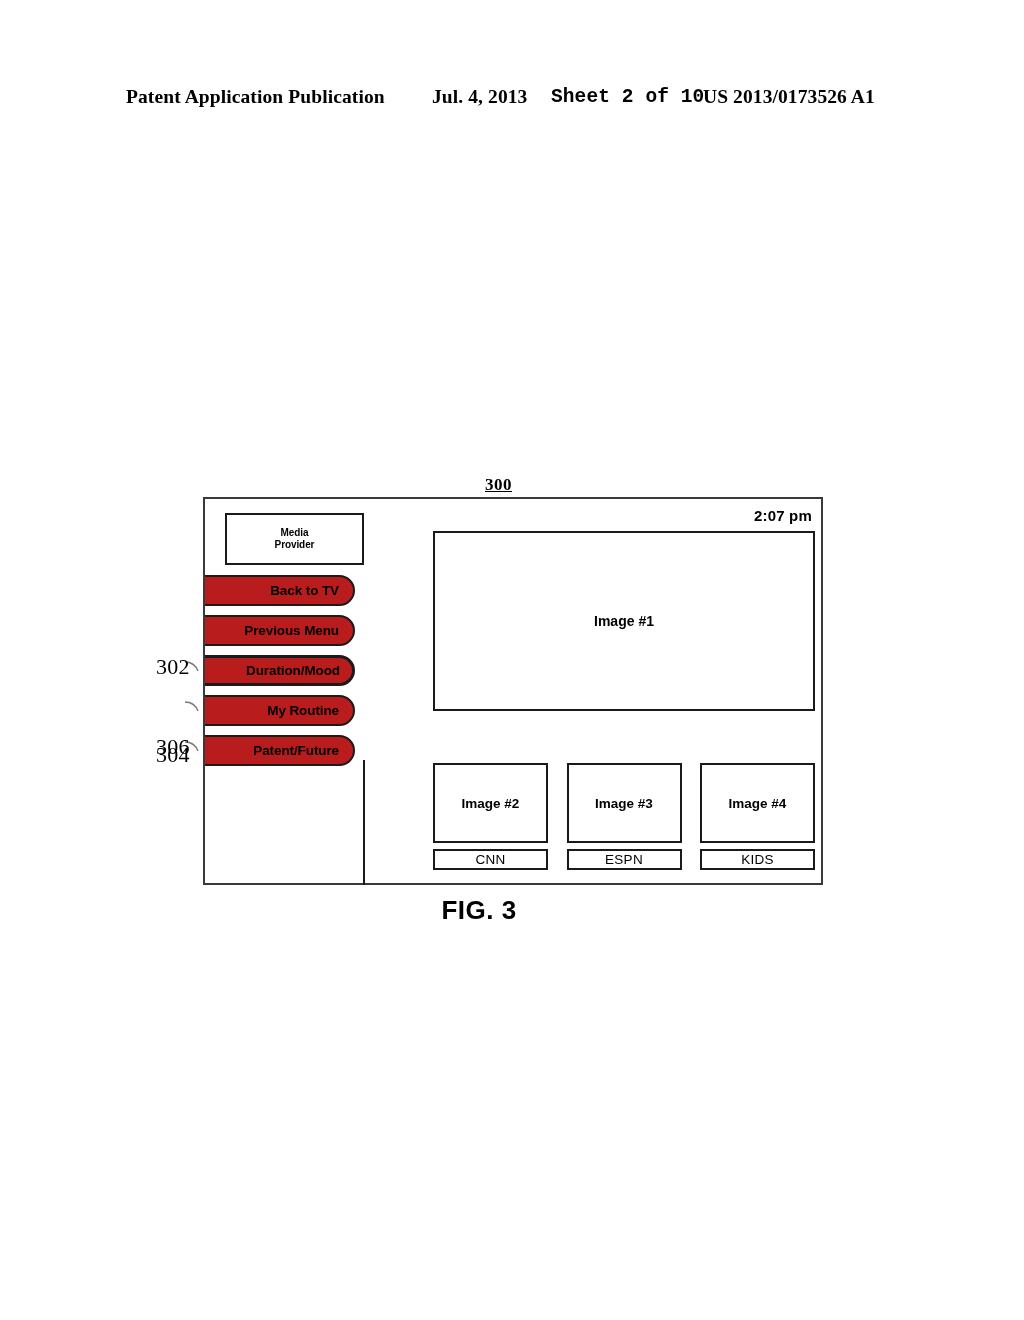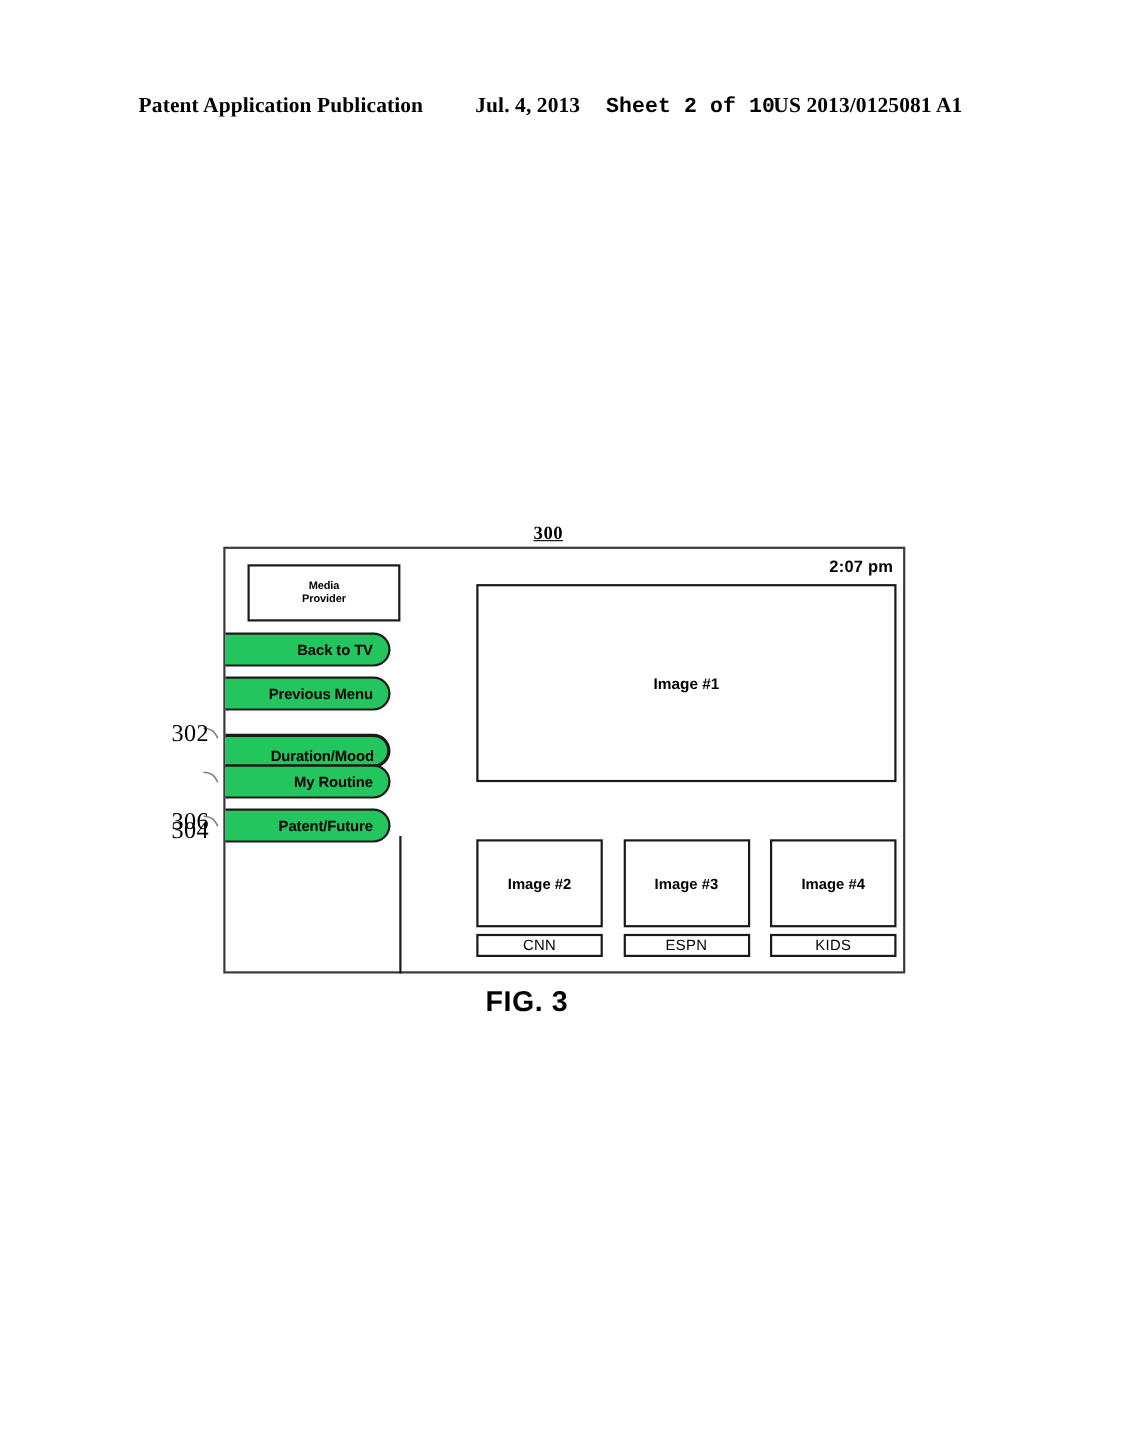--- a/index.html
+++ b/index.html
@@ -102,21 +102,21 @@
     position: absolute;
     left: -14px;
     width: 164px;
     height: 31px;
     border: 2px solid #1a1a1a;
     border-top-right-radius: 16px;
     border-bottom-right-radius: 16px;
     border-top-left-radius: 16px;
     border-bottom-left-radius: 16px;
     box-sizing: border-box;
-    background: #22c55e;
+    background: #b91c1c;
     display: flex;
     align-items: center;
     justify-content: flex-end;
     padding-right: 14px;
     font-size: 13.5px;
     font-weight: bold;
     letter-spacing: -0.1px;
     white-space: nowrap;
   }
   .menu-btn.selected {
@@ -250,21 +250,21 @@
     transform: translateX(-33px);
   }
 </style>
 </head>
 <body>
 
 <div class="page-header">
   <span class="hdr-pub">Patent Application Publication</span>
   <span class="hdr-date">Jul. 4, 2013</span>
   <span class="hdr-sheet">Sheet 2 of 10</span>
-  <span class="hdr-num">US 2013/0125081 A1</span>
+  <span class="hdr-num">US 2013/0173526 A1</span>
 </div>
 
 <div class="figure">
 
   <div class="ref-300">300</div>
 
   <svg class="leader-svg" viewBox="0 0 1024 1320">
     <path d="M185,662 C 192,662 196,666 198,671" fill="none" stroke="#7a7a7a" stroke-width="1.4"></path>
     <path d="M185,702 C 192,702 196,706 198,711" fill="none" stroke="#7a7a7a" stroke-width="1.4"></path>
     <path d="M185,742 C 192,742 196,746 198,751" fill="none" stroke="#7a7a7a" stroke-width="1.4"></path>
@@ -286,21 +286,21 @@
           <span>Media</span>
           <span>Provider</span>
         </div>
 
         <div class="menu-btn" style="top:76px;">
           <span>Back to TV</span>
         </div>
         <div class="menu-btn" style="top:116px;">
           <span>Previous Menu</span>
         </div>
-        <div class="menu-btn selected" style="top:168px;align-items:flex-end;">
+        <div class="menu-btn selected" style="top:156px;">
           <span>Duration/Mood</span>
         </div>
         <div class="menu-btn" style="top:196px;">
           <span>My Routine</span>
         </div>
         <div class="menu-btn" style="top:236px;">
           <span>Patent/Future</span>
         </div>
 
       </div>

